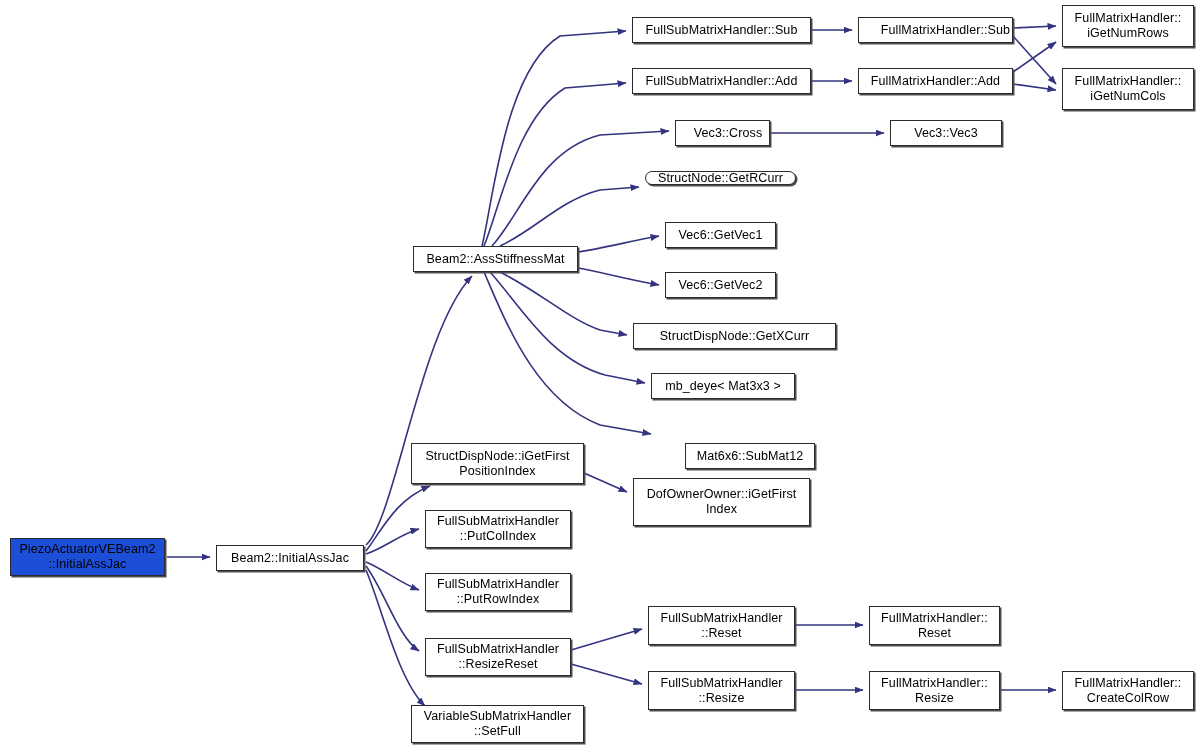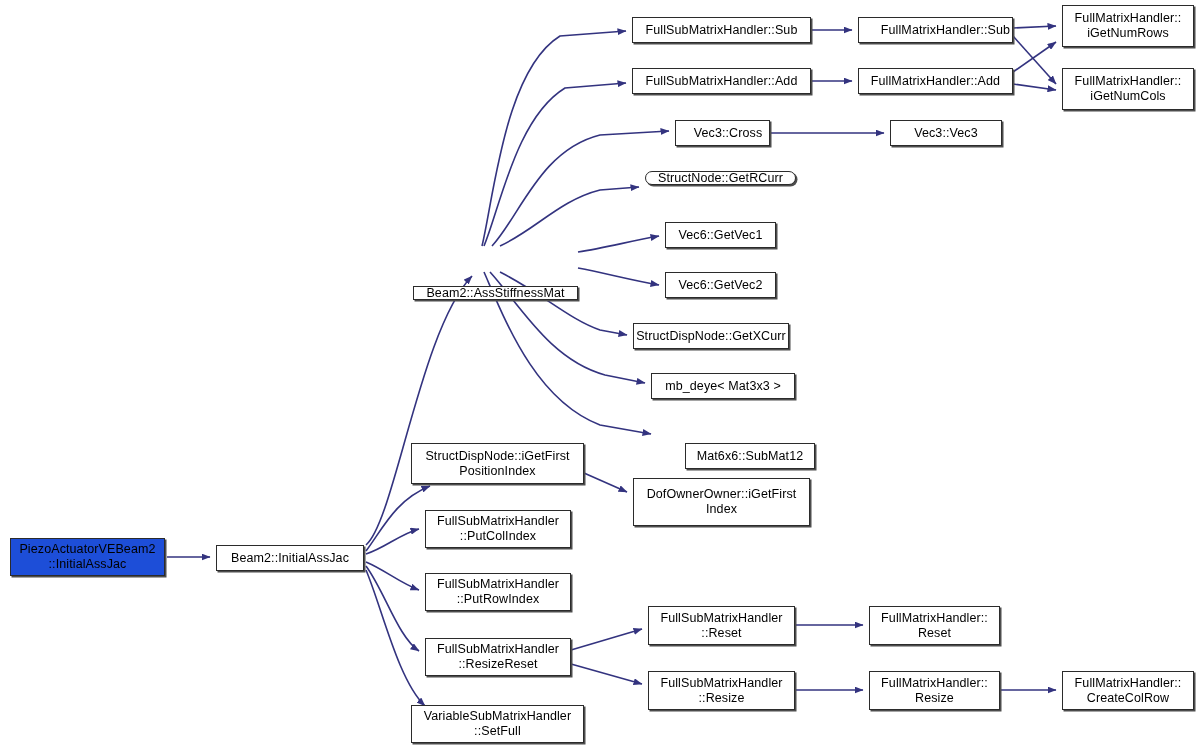--- a/index.html
+++ b/index.html
@@ -84,35 +84,35 @@
         <path d="M 571,664 L 642,684" marker-end="url(#arrow)"></path>
         <path d="M 795,625 L 863,625" marker-end="url(#arrow)"></path>
         <path d="M 795,690 L 863,690" marker-end="url(#arrow)"></path>
         <path d="M 1000,690 L 1056,690" marker-end="url(#arrow)"></path>
       </g>
   </svg>
   <div id="node-layer">
       <div class="node root" style="left: 10px; top: 538px; width: 155px; height: 38px;">PiezoActuatorVEBeam2
 ::InitialAssJac</div>
       <div class="node" style="left: 216px; top: 545px; width: 148px; height: 26px; text-align: right;">Beam2::InitialAssJac</div>
-      <div class="node" style="left: 413px; top: 246px; width: 165px; height: 14px; margin-top: 40px;">Beam2::AssStiffnessMat</div>
+      <div class="node" style="left: 413px; top: 246px; width: 165px; height: 26px;">Beam2::AssStiffnessMat</div>
       <div class="node" style="left: 632px; top: 17px; width: 179px; height: 26px;">FullSubMatrixHandler::Sub</div>
       <div class="node" style="left: 632px; top: 68px; width: 179px; height: 26px;">FullSubMatrixHandler::Add</div>
       <div class="node" style="left: 858px; top: 17px; width: 155px; height: 26px; padding-left: 20px;">FullMatrixHandler::Sub</div>
       <div class="node" style="left: 858px; top: 68px; width: 155px; height: 26px;">FullMatrixHandler::Add</div>
       <div class="node" style="left: 1062px; top: 5px; width: 132px; height: 42px;">FullMatrixHandler::
 iGetNumRows</div>
       <div class="node" style="left: 1062px; top: 68px; width: 132px; height: 42px;">FullMatrixHandler::
 iGetNumCols</div>
       <div class="node" style="left: 675px; top: 120px; width: 95px; height: 26px; padding-left: 11px;">Vec3::Cross</div>
       <div class="node" style="left: 890px; top: 120px; width: 112px; height: 26px;">Vec3::Vec3</div>
       <div class="node" style="left: 645px; top: 171px; width: 151px; height: 14px; border-radius: 10px;">StructNode::GetRCurr</div>
       <div class="node" style="left: 665px; top: 222px; width: 111px; height: 26px;">Vec6::GetVec1</div>
       <div class="node" style="left: 665px; top: 272px; width: 111px; height: 26px;">Vec6::GetVec2</div>
-      <div class="node" style="left: 633px; top: 323px; width: 156px; height: 26px;">StructDispNode::GetXCurr</div>
+      <div class="node" style="left: 633px; top: 323px; width: 203px; height: 26px;">StructDispNode::GetXCurr</div>
       <div class="node" style="left: 651px; top: 373px; width: 144px; height: 26px;">mb_deye&lt; Mat3x3 &gt;</div>
       <div class="node" style="left: 657px; top: 443px; width: 130px; height: 26px; margin-left: 28px;">Mat6x6::SubMat12</div>
       <div class="node" style="left: 411px; top: 443px; width: 173px; height: 41px;">StructDispNode::iGetFirst
 PositionIndex</div>
       <div class="node" style="left: 633px; top: 478px; width: 177px; height: 48px;">DofOwnerOwner::iGetFirst
 Index</div>
       <div class="node" style="left: 425px; top: 510px; width: 146px; height: 38px;">FullSubMatrixHandler
 ::PutColIndex</div>
       <div class="node" style="left: 425px; top: 573px; width: 146px; height: 38px;">FullSubMatrixHandler
 ::PutRowIndex</div>

